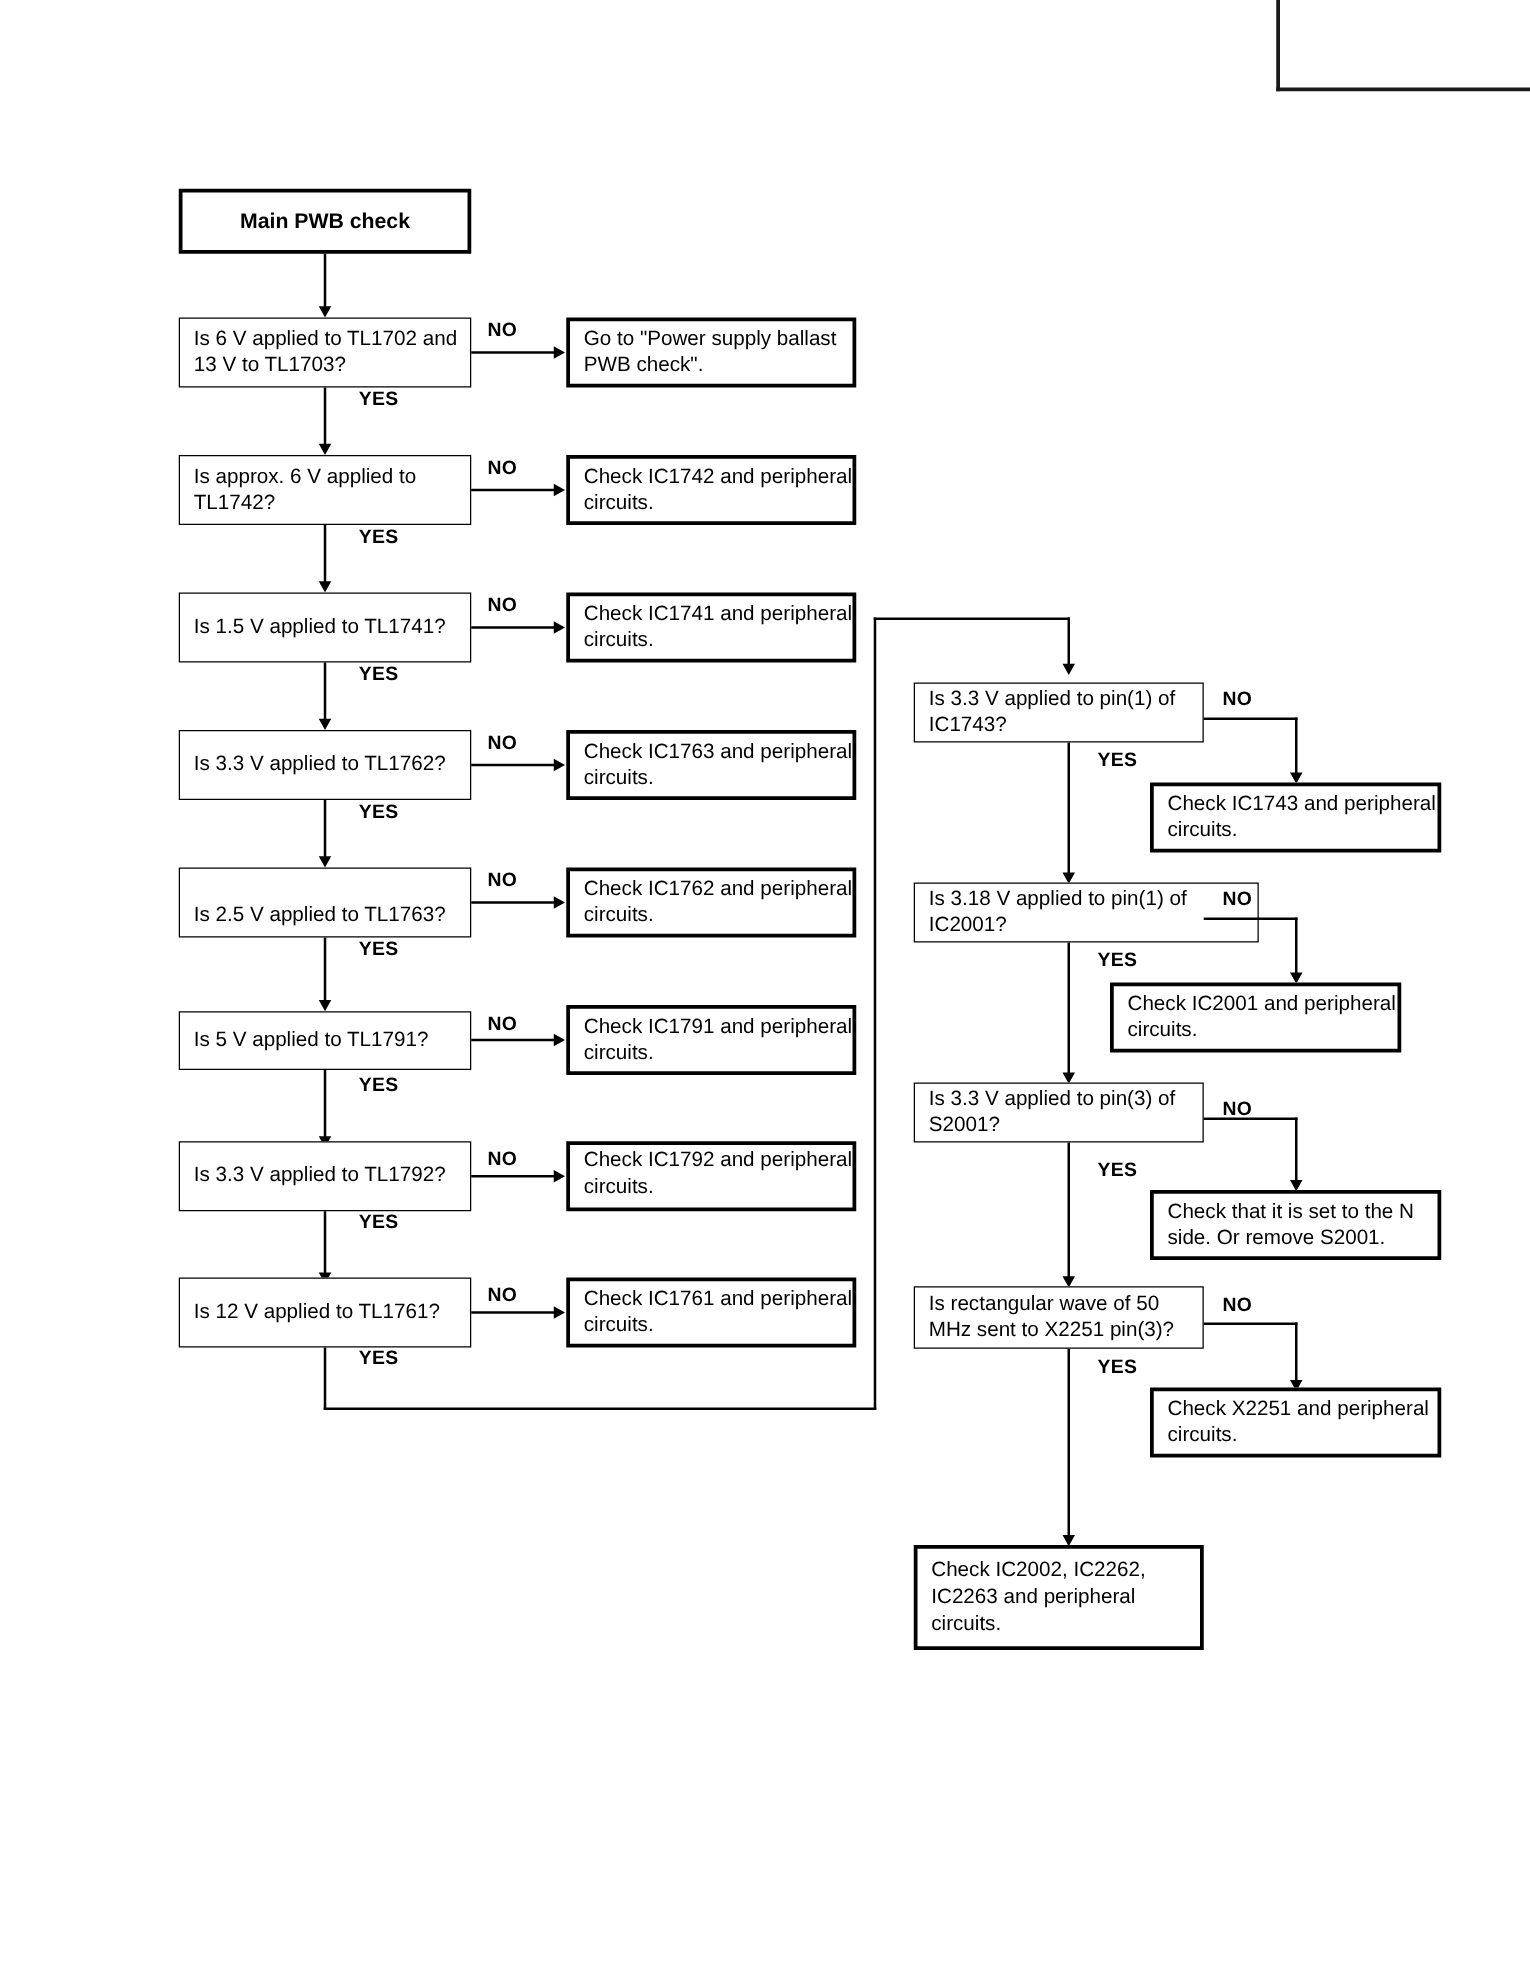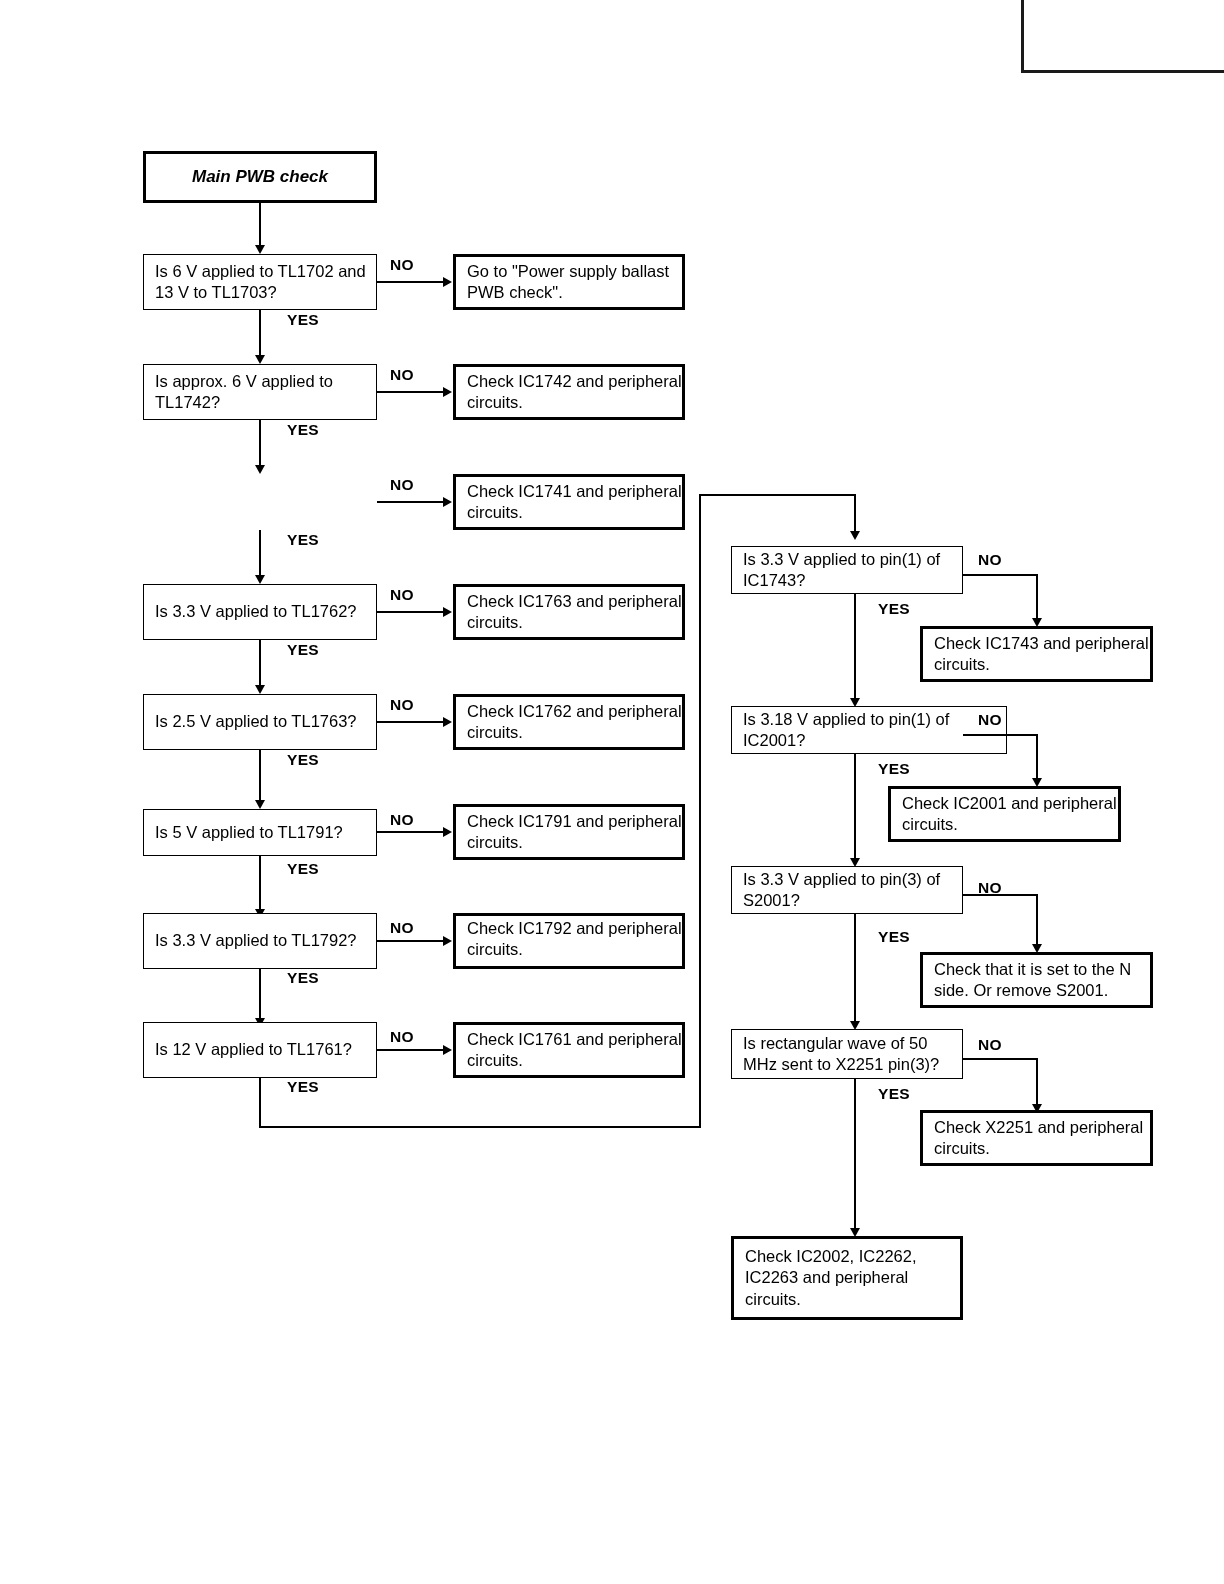--- a/index.html
+++ b/index.html
@@ -31,21 +31,20 @@
   .box .txt{display:block;width:100%;}
   .q-box{ border:1.6px solid #000; font-size:16.5px; padding:6px 0 6px 11px; }
   .a-box{ border:3.4px solid #000; font-size:16.5px; padding:6px 0 6px 11px; }
   .start-box{
     border:3.4px solid #000;
     font-size:17px;
     font-weight:bold;
     justify-content:center;
     text-align:center;
     padding:0;
-    font-style:italic;
   }
 
   
   .ln{position:absolute;background:#000;}
   .vl{width:1.7px;}
   .hl{height:1.7px;}
   
   .ar-d{
     position:absolute;width:0;height:0;
     border-left:5.5px solid transparent;
@@ -100,20 +99,23 @@
   <div class="ln hl" style="left:377px;top:391px;width:68px;"></div>
   <div class="ar-r" style="left:443px;top:386.5px;"></div>
   <div class="lab" style="left:390px;top:366px;">NO</div>
   <div class="box a-box" style="left:453px;top:364px;width:232px;height:56px;">
     <span class="txt">Check IC1742 and peripheral circuits.</span>
   </div>
   <div class="ln vl" style="left:259px;top:420px;height:48px;"></div>
   <div class="ar-d" style="left:254.5px;top:465px;"></div>
   <div class="lab" style="left:287px;top:421px;">YES</div>
 
+  <div class="box q-box" style="left:143px;top:474px;width:234px;height:56px;">
+    <span class="txt">Is 1.5 V applied to TL1741?</span>
+  </div>
   <div class="ln hl" style="left:377px;top:501px;width:68px;"></div>
   <div class="ar-r" style="left:443px;top:496.5px;"></div>
   <div class="lab" style="left:390px;top:476px;">NO</div>
   <div class="box a-box" style="left:453px;top:474px;width:232px;height:56px;">
     <span class="txt">Check IC1741 and peripheral circuits.</span>
   </div>
   <div class="ln vl" style="left:259px;top:530px;height:48px;"></div>
   <div class="ar-d" style="left:254.5px;top:575px;"></div>
   <div class="lab" style="left:287px;top:531px;">YES</div>
 
@@ -123,21 +125,21 @@
   <div class="ln hl" style="left:377px;top:611px;width:68px;"></div>
   <div class="ar-r" style="left:443px;top:606.5px;"></div>
   <div class="lab" style="left:390px;top:586px;">NO</div>
   <div class="box a-box" style="left:453px;top:584px;width:232px;height:56px;">
     <span class="txt">Check IC1763 and peripheral circuits.</span>
   </div>
   <div class="ln vl" style="left:259px;top:640px;height:48px;"></div>
   <div class="ar-d" style="left:254.5px;top:685px;"></div>
   <div class="lab" style="left:287px;top:641px;">YES</div>
 
-  <div class="box q-box" style="left:143px;top:694px;width:234px;height:56px;">
+  <div class="box q-box" style="left:143px;top:694px;width:234px;height:56px;align-items:flex-end;">
     <span class="txt">Is 2.5 V applied to TL1763?</span>
   </div>
   <div class="ln hl" style="left:377px;top:721px;width:68px;"></div>
   <div class="ar-r" style="left:443px;top:716.5px;"></div>
   <div class="lab" style="left:390px;top:696px;">NO</div>
   <div class="box a-box" style="left:453px;top:694px;width:232px;height:56px;">
     <span class="txt">Check IC1762 and peripheral circuits.</span>
   </div>
   <div class="ln vl" style="left:259px;top:750px;height:53px;"></div>
   <div class="ar-d" style="left:254.5px;top:800px;"></div>

